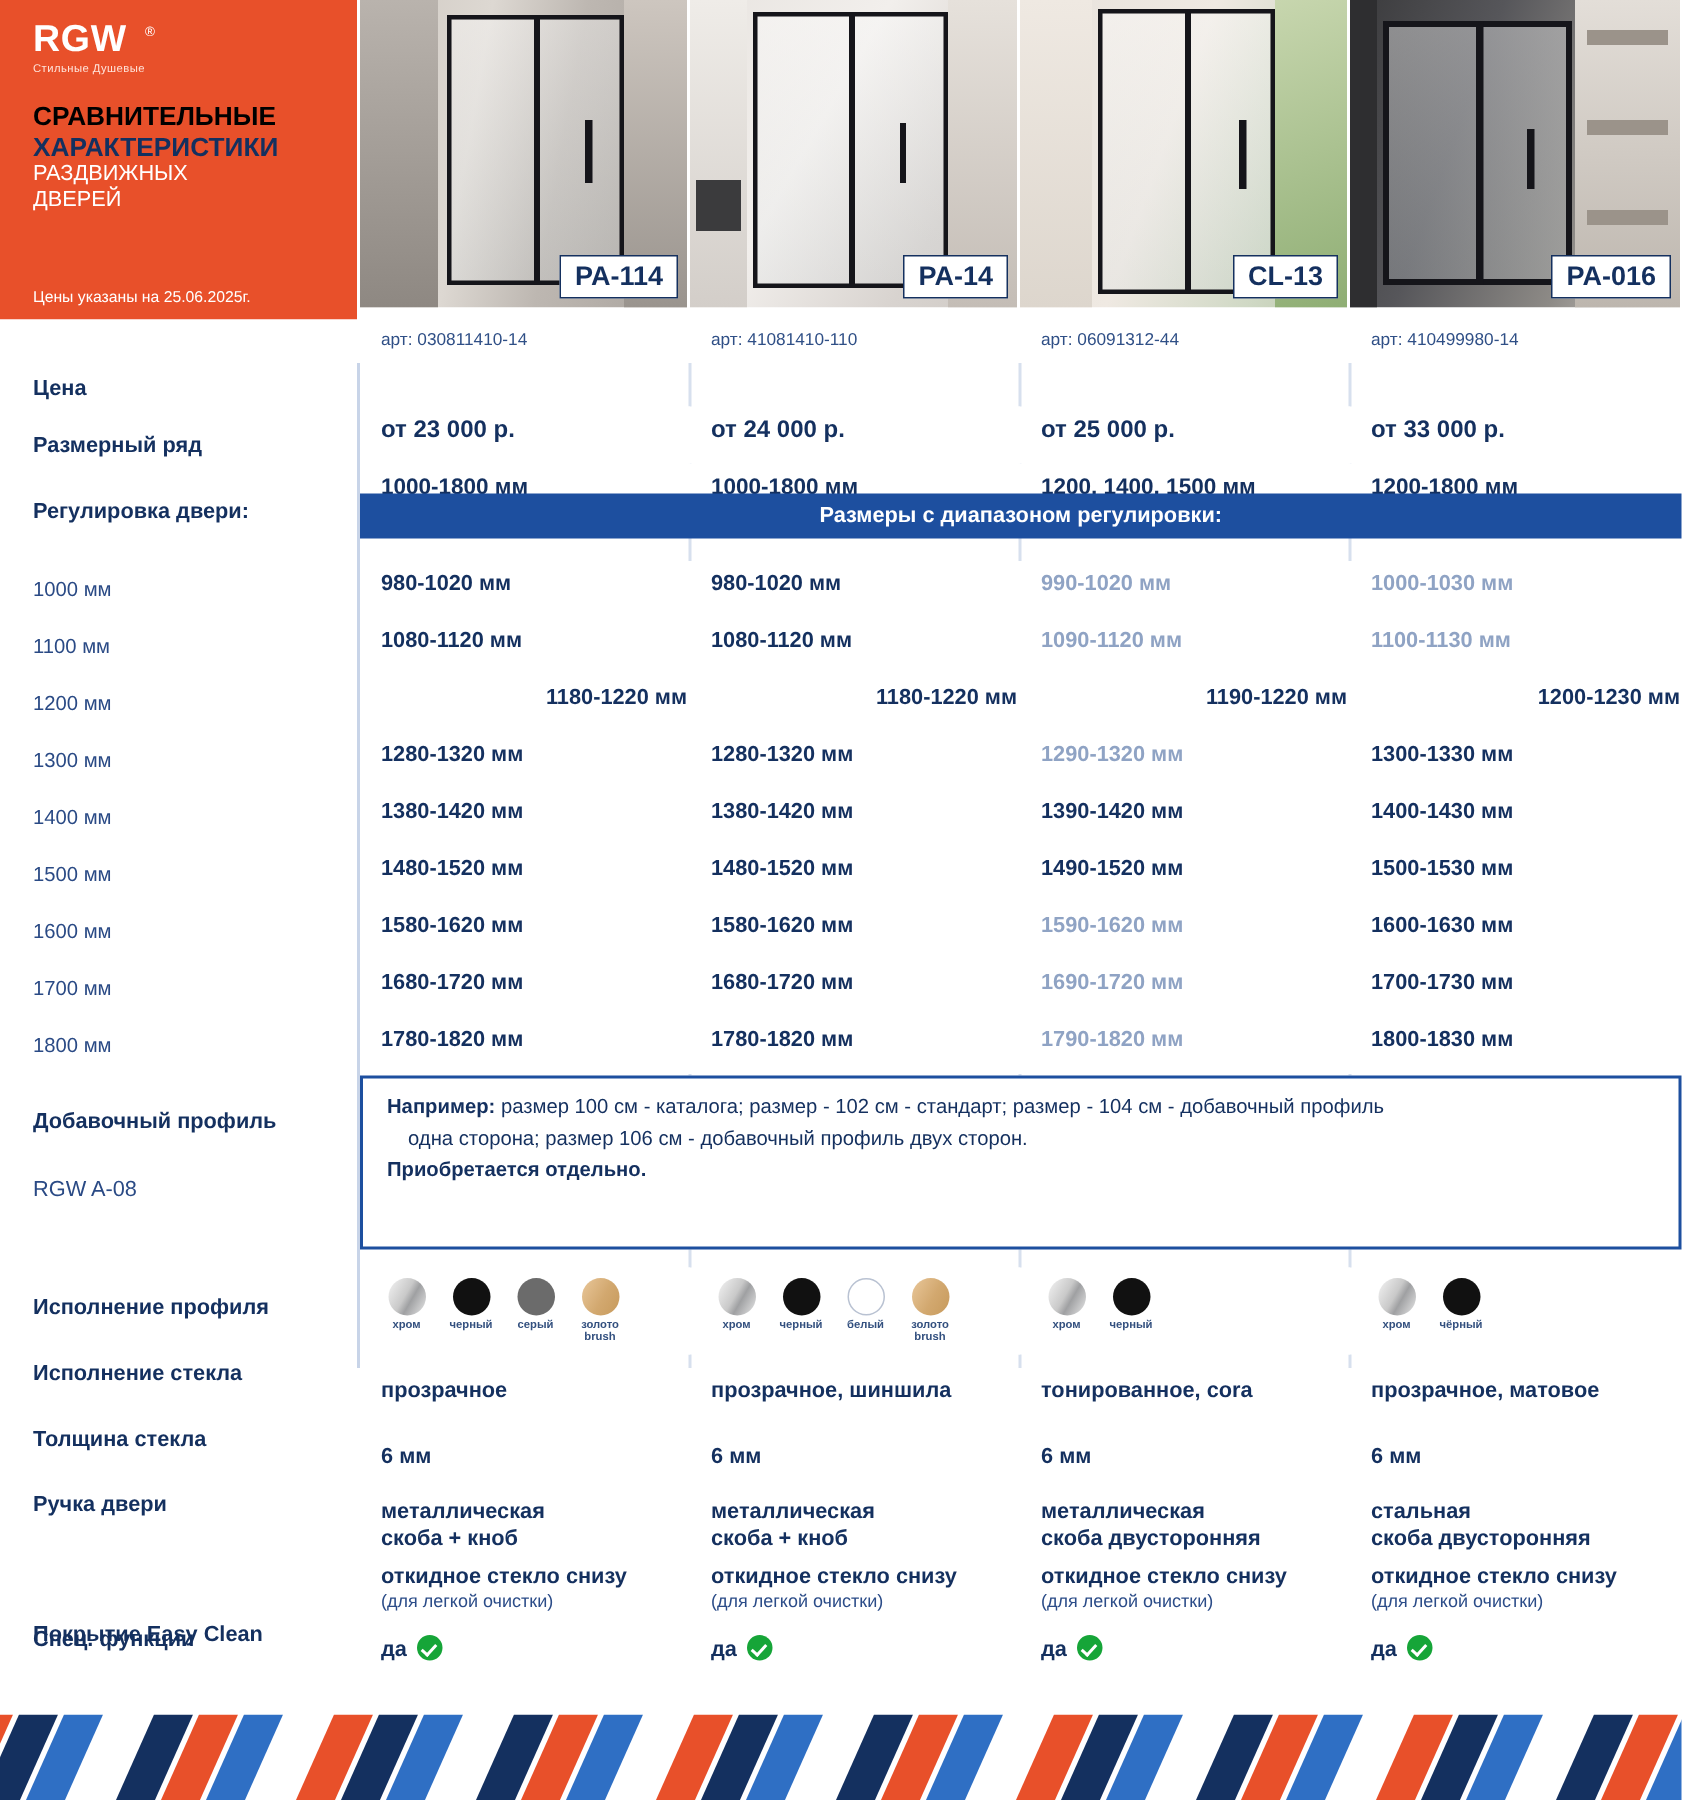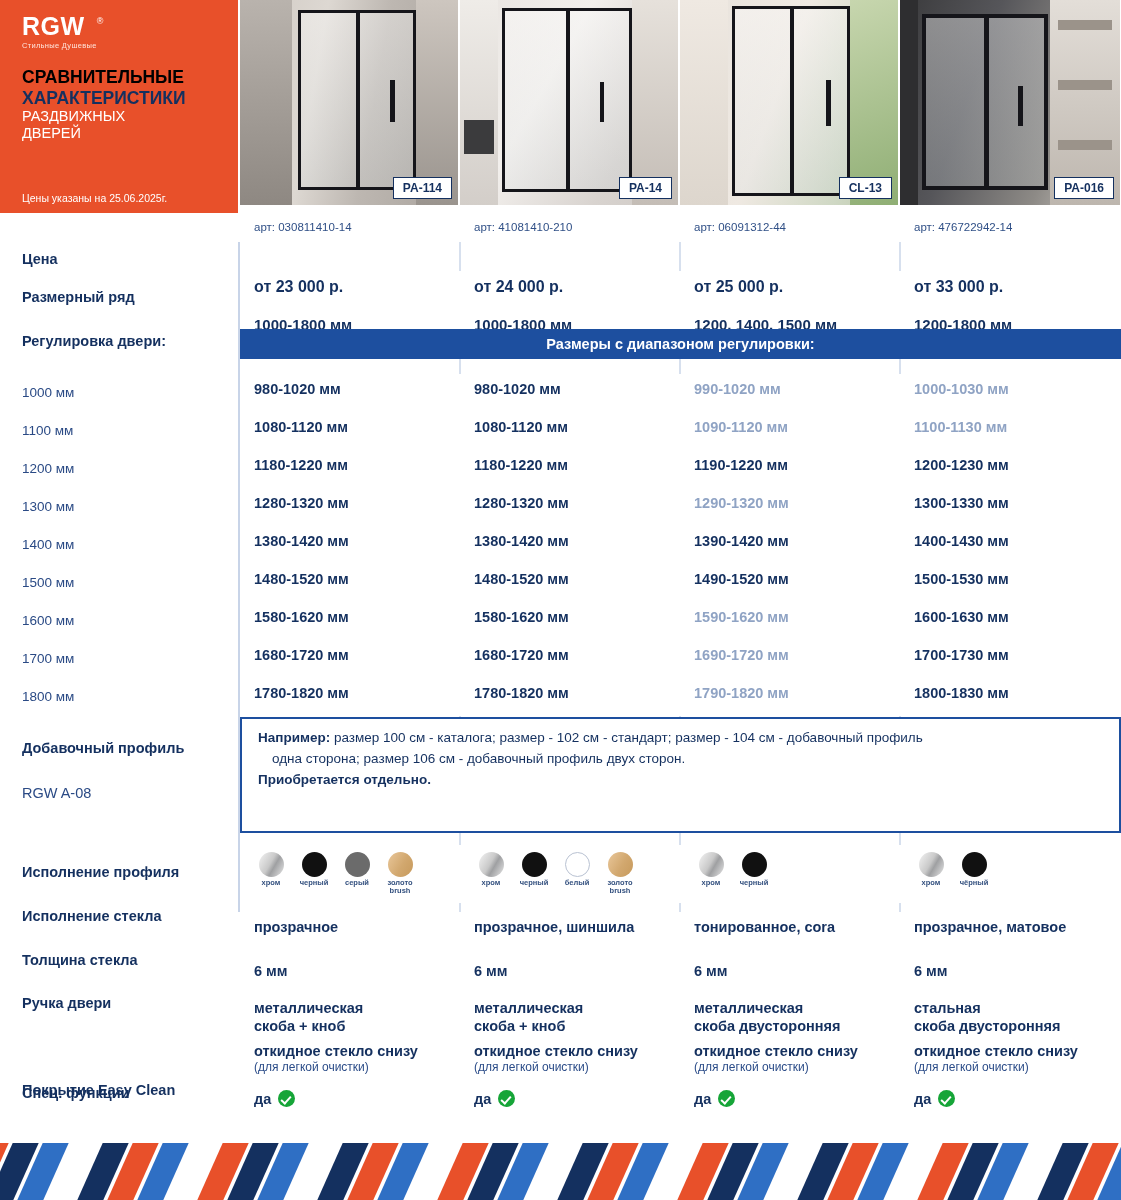--- a/index.html
+++ b/index.html
@@ -38,21 +38,21 @@
   }
 
   
   .cards { position:absolute; left:240px; top:0; width:881px; height:213px; display:flex; gap:0; }
   .card { position:relative; width:220px; height:205px; border-right:2px solid #fff; overflow:hidden; }
   .card:last-child { border-right:none; }
   .photo { position:absolute; inset:0; }
   .badge {
     position:absolute; right:6px; bottom:6px;
     background:#ffffff; color:#14305f;
-    font-weight:bold; font-size:12px;
+    font-weight:bold; font-size:18px;
     padding:3px 9px 3px 9px;
     border:1px solid #14305f;
   }
 
   
   .ph1 { background:linear-gradient(100deg,#cfc9c2 0%,#ddd8d2 35%,#bdb7b1 60%,#a9a39d 100%); }
   .ph2 { background:linear-gradient(120deg,#e8e4e0 0%,#f2efec 40%,#d8d3cf 75%,#cfcac5 100%); }
   .ph3 { background:linear-gradient(110deg,#e7e2dc 0%,#efe9e2 45%,#cfd8c4 78%,#b9c6a8 100%); }
   .ph4 { background:linear-gradient(110deg,#3a3a3c 0%,#56565a 35%,#8d8a86 70%,#d7d2cc 100%); }
   .glass {
@@ -200,23 +200,23 @@
         <div style="position:absolute; left:158px; top:20px; width:54px; height:10px; background:#9b938a;"></div>
         <div style="position:absolute; left:158px; top:80px; width:54px; height:10px; background:#9b938a;"></div>
         <div style="position:absolute; left:158px; top:140px; width:54px; height:10px; background:#9b938a;"></div>
       </div>
       <div class="badge">PA-016</div>
     </div>
   </div>
 
   <div class="artrow">
     <div class="artcell">арт: 030811410-14</div>
-    <div class="artcell">арт: 41081410-210</div>
+    <div class="artcell">арт: 41081410-110</div>
     <div class="artcell">арт: 06091312-44</div>
-    <div class="artcell">арт: 476722942-14</div>
+    <div class="artcell">арт: 410499980-14</div>
   </div>
 
   <div class="labels">
     <div class="labelcell" style="top:38px;">Цена</div>
     <div class="labelcell" style="top:76px;">Размерный ряд</div>
     <div class="labelcell" style="top:120px;">Регулировка двери:</div>
 
     <div class="labelcell light" style="top:172px;">1000 мм</div>
     <div class="labelcell light" style="top:210px;">1100 мм</div>
     <div class="labelcell light" style="top:248px;">1200 мм</div>
@@ -268,21 +268,21 @@
       <div class="cell">980-1020 мм</div>
       <div class="cell muted">990-1020 мм</div>
       <div class="cell muted">1000-1030 мм</div>
     </div>
     <div class="row" style="height:38px;">
       <div class="cell">1080-1120 мм</div>
       <div class="cell">1080-1120 мм</div>
       <div class="cell muted">1090-1120 мм</div>
       <div class="cell muted">1100-1130 мм</div>
     </div>
-    <div class="row" style="height:38px;">
+    <div class="row" style="height:38px;text-align:right;">
       <div class="cell">1180-1220 мм</div>
       <div class="cell">1180-1220 мм</div>
       <div class="cell">1190-1220 мм</div>
       <div class="cell">1200-1230 мм</div>
     </div>
     <div class="row" style="height:38px;">
       <div class="cell">1280-1320 мм</div>
       <div class="cell">1280-1320 мм</div>
       <div class="cell muted">1290-1320 мм</div>
       <div class="cell">1300-1330 мм</div>

